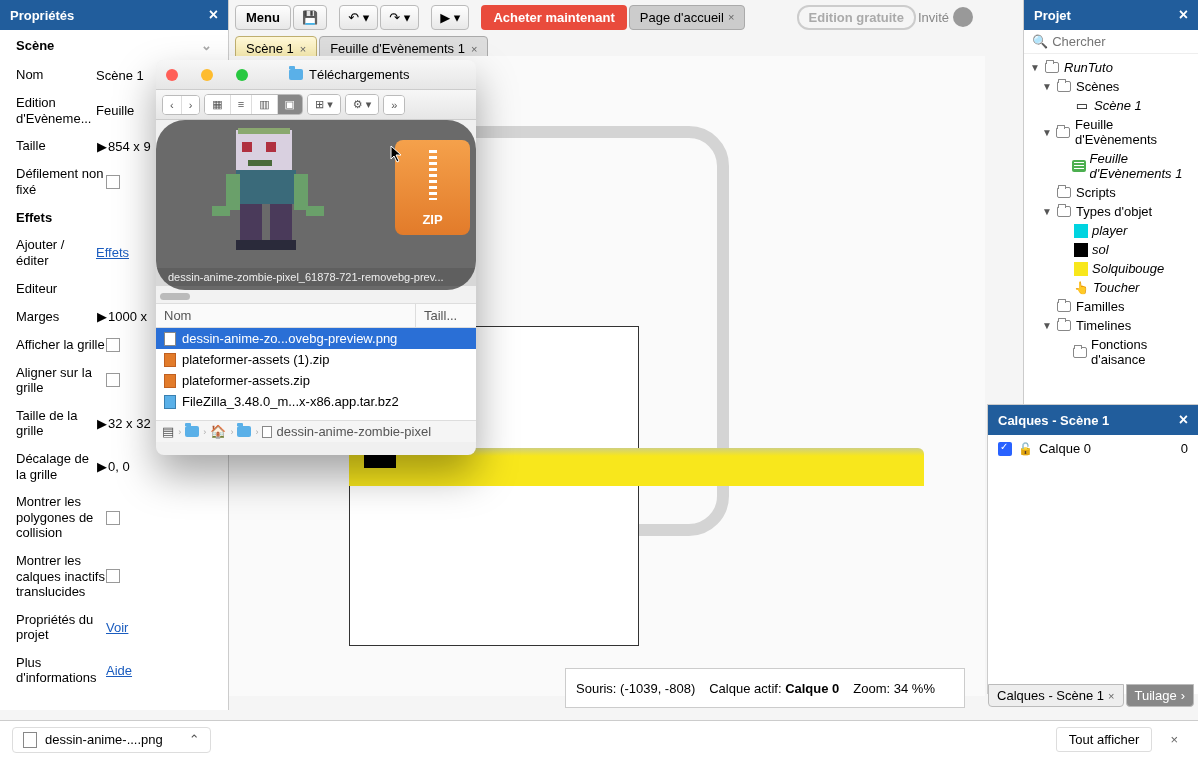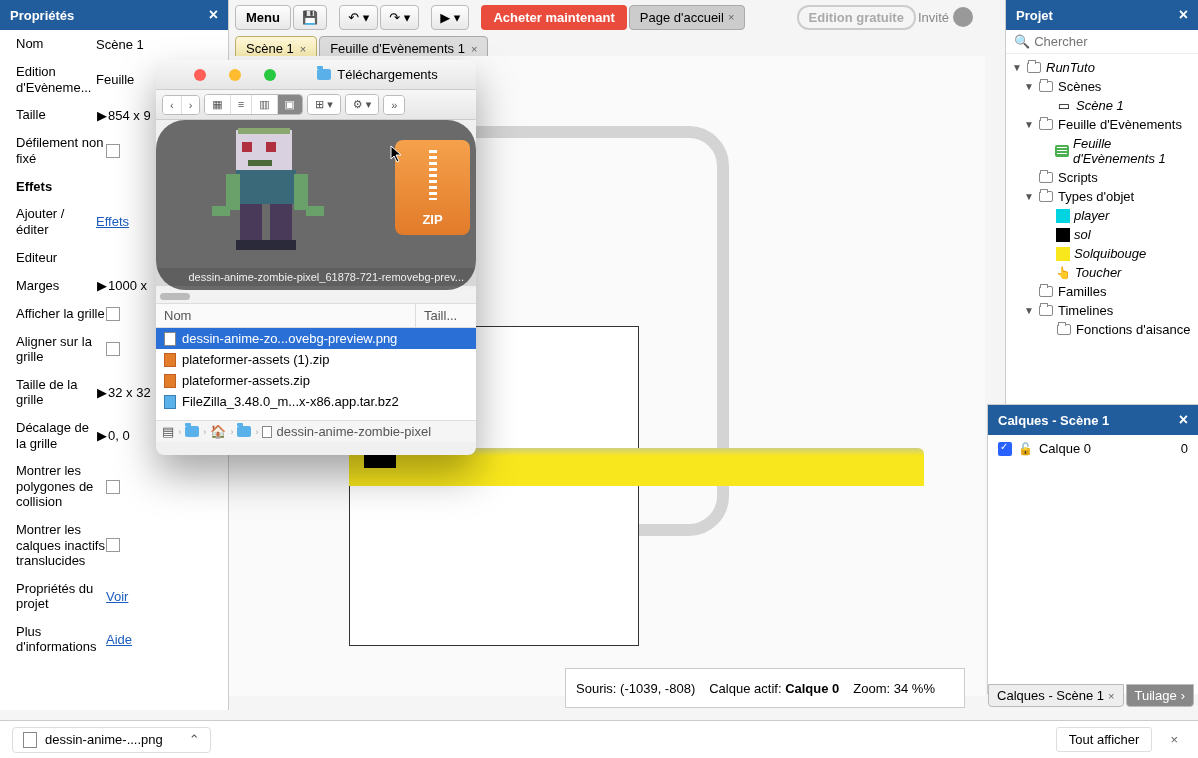--- a/index.html
+++ b/index.html
@@ -40,21 +40,21 @@
 .yellow-strip { position: absolute; left: 120px; top: 400px; width: 575px; height: 30px; background: #f8e71c; }
 .yellow-strip::before { content:''; position:absolute; left:0; top:-8px; width:100%; height:8px; background: linear-gradient(#d0d080, #f8e71c); border-radius: 6px 6px 0 0; }
 .black-box { position: absolute; left: 135px; top: 398px; width: 32px; height: 14px; background: #000; }
 .black-box2 { position: absolute; left: 135px; top: 385px; width: 18px; height: 13px; background: #333; }
 
 
 .status-bar { position: absolute; left: 565px; top: 668px; width: 400px; height: 40px; border: 1px solid #ccc; background: #fff; display: flex; align-items: center; padding: 0 10px; gap: 14px; font-size: 12px; }
 .status-bar b { font-weight: bold; }
 
 
-.right-panel { position: absolute; right: 0; top: 0; width: 193px; height: 404px; background: #fff; border-left: 1px solid #ccc; }
+.right-panel { position: absolute; right: 0; top: 0; width: 175px; height: 404px; background: #fff; border-left: 1px solid #ccc; }
 .search-box { padding: 4px 8px; display: flex; align-items: center; gap: 4px; border-bottom: 1px solid #eee; }
 .search-input { border: none; outline: none; flex: 1; color: #999; }
 .tree { padding: 4px 0; }
 .tree-row { display: flex; align-items: center; padding: 2px 6px; gap: 4px; cursor: pointer; }
 .tree-arrow { width: 10px; font-size: 10px; color: #555; }
 .tree-icon { width: 16px; height: 14px; display: inline-flex; align-items: center; justify-content: center; }
 .folder-icon { width: 14px; height: 11px; border: 1px solid #888; border-radius: 2px; background: #fff; position: relative; }
 .folder-icon::before { content:''; position:absolute; top:-3px; left:0; width:6px; height:3px; border:1px solid #888; border-bottom:none; background:#fff; border-radius:1px 1px 0 0; }
 .sheet-icon { width: 14px; height: 12px; background: #4caf50; border-radius: 2px; position: relative; }
 .sheet-icon::after { content:''; position:absolute; inset:2px; background: repeating-linear-gradient(#fff 0 1px, #4caf50 1px 3px); }
@@ -74,36 +74,36 @@
 .checkbox-checked::after { content:'✓'; color:#fff; font-size:10px; position:absolute; left:2px; top:-1px; }
 .lock-icon { font-size: 12px; color: #555; }
 
 
 .bottom-tabs-right { position: absolute; right: 0; top: 684px; width: 211px; display: flex; justify-content: flex-end; gap: 2px; padding-right: 4px; }
 .btab { background: #eee; border: 1px solid #bbb; border-radius: 0 0 4px 4px; padding: 3px 8px; font-size: 12px; display: flex; gap: 4px; align-items: center; }
 .btab.dark { background: #888; color: #fff; }
 
 
 .finder { position: absolute; left: 156px; top: 60px; width: 320px; height: 395px; background: #f0f0f0; border-radius: 8px; box-shadow: 0 20px 40px rgba(0,0,0,.35); overflow: hidden; }
-.finder-titlebar { height: 30px; display: flex; align-items: center; padding: 0 10px; gap: 23px; background: linear-gradient(#f7f7f7, #e6e6e6); border-bottom: 1px solid #ccc; justify-content: center; }
+.finder-titlebar { height: 30px; display: flex; align-items: center; padding: 0 10px; gap: 23px; background: linear-gradient(#f7f7f7, #e6e6e6); border-bottom: 1px solid #ccc; }
 .tl-btn { width: 12px; height: 12px; border-radius: 50%; }
 .tl-red { background: #ff5f57; } .tl-yellow { background: #febc2e; } .tl-green { background: #28c840; }
 .finder-title { display: flex; align-items: center; gap: 6px; margin-left: 18px; font-size: 13px; }
 .folder-blue { width: 14px; height: 11px; background: #5ab0e8; border-radius: 2px; position:relative; }
 .folder-blue::before { content:''; position:absolute; top:-3px; left:0; width:6px; height:3px; background:#5ab0e8; border-radius:1px 1px 0 0; }
 .finder-toolbar { height: 30px; display: flex; align-items: center; padding: 0 6px; gap: 4px; background: linear-gradient(#f7f7f7, #e6e6e6); border-bottom: 1px solid #ccc; }
 .seg { display: flex; border: 1px solid #bbb; border-radius: 4px; overflow: hidden; background: #fff; }
 .seg-btn { padding: 3px 7px; border-right: 1px solid #ddd; font-size: 11px; background: #fff; color:#555; }
 .seg-btn:last-child { border-right: none; }
 .seg-btn.active { background: #888; color: #fff; }
 .finder-preview { height: 170px; background: #6a6a6a; position: relative; border-radius: 29px; }
 .zombie-box { position: absolute; left: 10px; top: 0px; width: 200px; height: 145px; }
 .zip-box { position: absolute; right: 6px; top: 20px; width: 75px; height: 95px; background: linear-gradient(#f5a14b, #e27b2a); border-radius: 8px; display:flex; align-items:flex-end; justify-content:center; color:#fff; font-weight:bold; padding-bottom:8px; font-size:14px; }
 .zip-box::before { content:''; position:absolute; left:50%; top:10px; width:8px; height:50px; background: repeating-linear-gradient(#fff 0 3px, transparent 3px 6px); transform: translateX(-50%); }
-.preview-label { position:absolute; bottom:4px; left:0; right:0; background: rgba(0,0,0,.1); color:#eee; font-size:11px; padding: 3px 12px; white-space: nowrap; overflow: hidden; text-overflow: ellipsis; text-align: right; }
+.preview-label { position:absolute; bottom:4px; left:0; right:0; background: rgba(0,0,0,.1); color:#eee; font-size:11px; padding: 3px 12px; white-space: nowrap; overflow: hidden; text-overflow: ellipsis; }
 .finder-scroll { height: 14px; background: #f2f2f2; border-bottom: 1px solid #ddd; position: relative; }
 .finder-scroll::after { content:''; position:absolute; left:4px; top:3px; width: 30px; height: 7px; background:#bbb; border-radius: 4px; }
 .finder-listhead { display:flex; background:#fafafa; border-bottom:1px solid #ddd; font-size:11px; color:#555; }
 .finder-listhead div { padding: 4px 8px; }
 .col-name { flex: 1; border-right: 1px solid #ddd; }
 .col-size { width: 60px; }
 .finder-list { background:#fff; height: 92px; overflow:hidden; }
 .finder-item { display:flex; align-items:center; padding: 3px 8px; gap:6px; font-size:12px; }
 .finder-item.selected { background:#2a6fd6; color:#fff; }
 .file-icon { width:12px; height:14px; border:1px solid #888; background:#fff; position:relative; }
@@ -130,20 +130,24 @@
 
 .zombie-box svg { width:100%; height:100%; }
 </style>
 </head>
 <body>
 
 <div class="left-panel">
   <div class="panel-header">
     <span>Propriétés</span>
     <span class="close-x">×</span>
+  </div>
+  <div class="prop-section">
+    <span>Scène</span>
+    <span style="color:#aaa">⌄</span>
   </div>
 
   <div class="prop-row">
       <div class="prop-label">Nom</div>
       <div class="prop-value">Scène 1</div>
     </div>
   <div class="prop-row">
       <div class="prop-label">Edition d'Evèneme...</div>
       <div class="prop-value">Feuille</div>
     </div>

